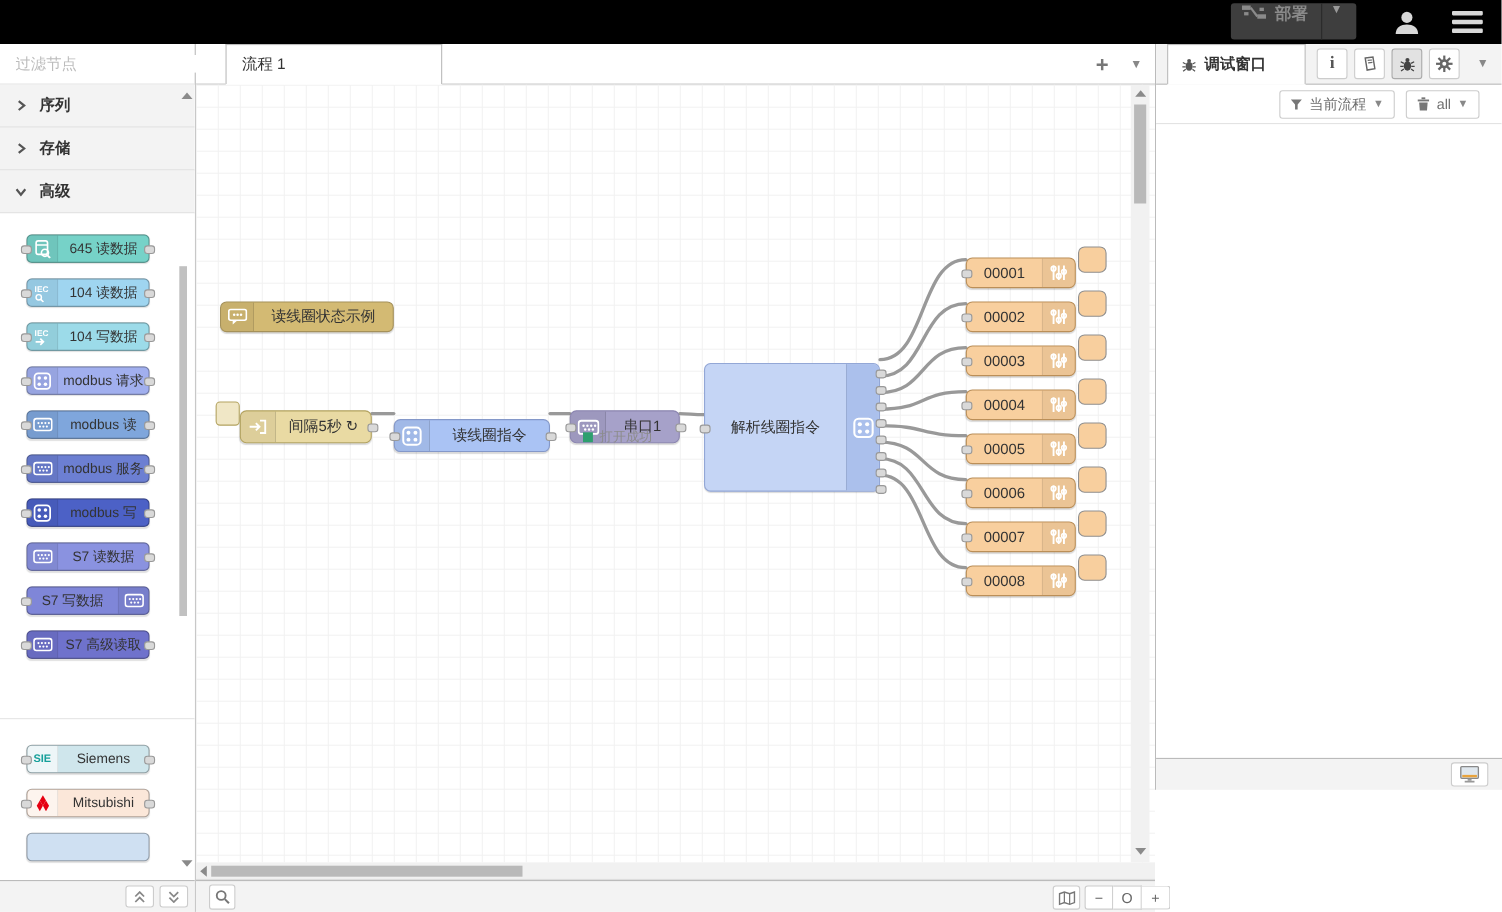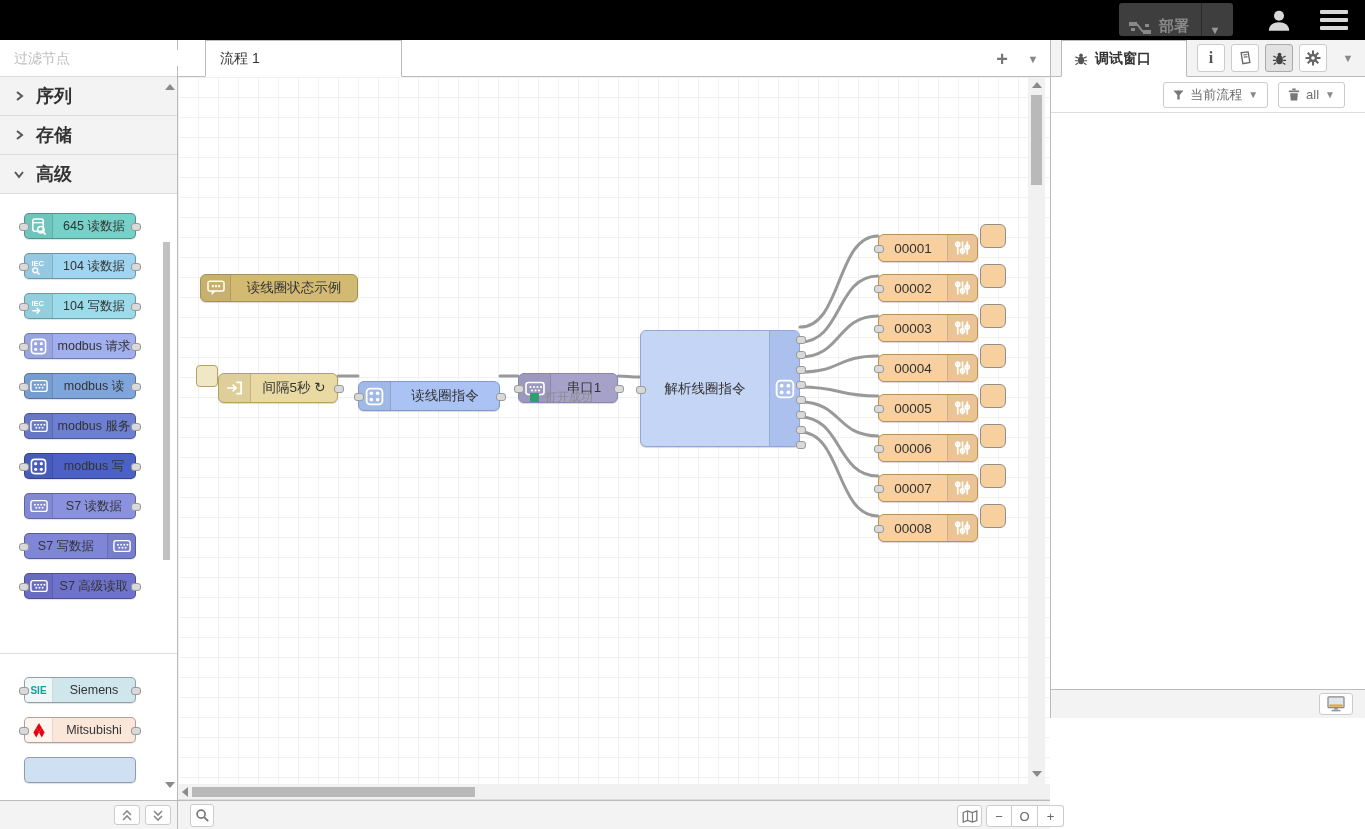--- a/index.html
+++ b/index.html
@@ -2,42 +2,42 @@
 <html><head>
 <meta charset="utf-8">
 <style>
   * { margin:0; padding:0; box-sizing:border-box; }
   html,body { width:1365px; height:829px; overflow:hidden;
     font-family:"Liberation Sans","DejaVu Sans",sans-serif; background:#fff; }
 
   
   #header { position:absolute; left:0; top:0; width:1365px; height:40px; background:#000; z-index:50; }
   .deploy-btn { position:absolute; left:1119px; top:3px; width:114px; height:33px;
-    background:#3e3e3e; border-radius:3px; display:flex; align-items:flex-end; color:#8a8a8a; }
+    background:#3e3e3e; border-radius:3px; display:flex; align-items:flex-start; color:#8a8a8a; }
   .deploy-btn .dep-ico { margin-left:10px; display:flex; }
   .deploy-btn .dep-label { font-size:15px; font-weight:bold; margin-left:8px; }
   .deploy-btn .dep-sep { width:1px; height:33px; background:#2a2a2a; margin-left:12px; }
   .deploy-btn .dep-caret { width:26px; text-align:center; color:#9a9a9a; font-size:11px; }
   .hdr-user { position:absolute; left:1262px; top:4px; width:34px; height:32px;
     display:flex; align-items:center; justify-content:center; }
   .hdr-menu { position:absolute; left:1320px; top:8px; width:32px; height:24px;
     display:flex; flex-direction:column; justify-content:space-between; padding:2px 0; }
   .hdr-menu .bar { width:28px; height:4px; background:#d8d8d8; border-radius:1px; }
 
   
   #palette { position:absolute; left:0; top:40px; width:178px; height:789px;
     background:#fff; border-right:1px solid #bbb; z-index:20; }
   .pal-search { height:37px; border-bottom:1px solid #ddd; display:flex; align-items:center; padding:0 8px; }
   .pal-search input { border:none; outline:none; flex:1; font-size:14px; color:#a16207; margin-left:6px;
     font-family:"Liberation Sans","DejaVu Sans",sans-serif; }
   .pal-search input::placeholder { color:#bcbcbc; }
   .pal-scroll { position:absolute; left:0; top:37px; width:177px; height:723px; overflow:hidden; background:#fff; }
   .pal-cat { height:39px; background:#f3f3f3; border-bottom:1px solid #ddd;
     display:flex; align-items:center; padding-left:14px; }
-  .pal-cat .cat-label { font-size:18px; font-weight:bold; color:#333; margin-left:12px; }
+  .pal-cat .cat-label { font-size:14px; font-weight:bold; color:#333; margin-left:12px; }
   .pal-list { position:relative; background:#fff; border-bottom:1px solid #ddd; }
   .pal-list.adv { height:460px; padding-top:12px; }
   .pal-list.plc { height:131px; padding-top:16px; border-bottom:none; }
   .prow { position:relative; height:40px; }
   .pnode { position:absolute; left:24px; top:7px; width:112px; height:26px;
     border:1px solid rgba(0,0,0,0.3); border-radius:5px; display:flex; align-items:stretch;
     font-size:12.5px; color:#333; box-shadow:0 1px 1px rgba(0,0,0,0.12); }
   .pnode .nico { width:28px; display:flex; align-items:center; justify-content:center;
     background:rgba(0,0,0,0.06); border-right:1px solid rgba(0,0,0,0.12);
     border-radius:4px 0 0 4px; }

